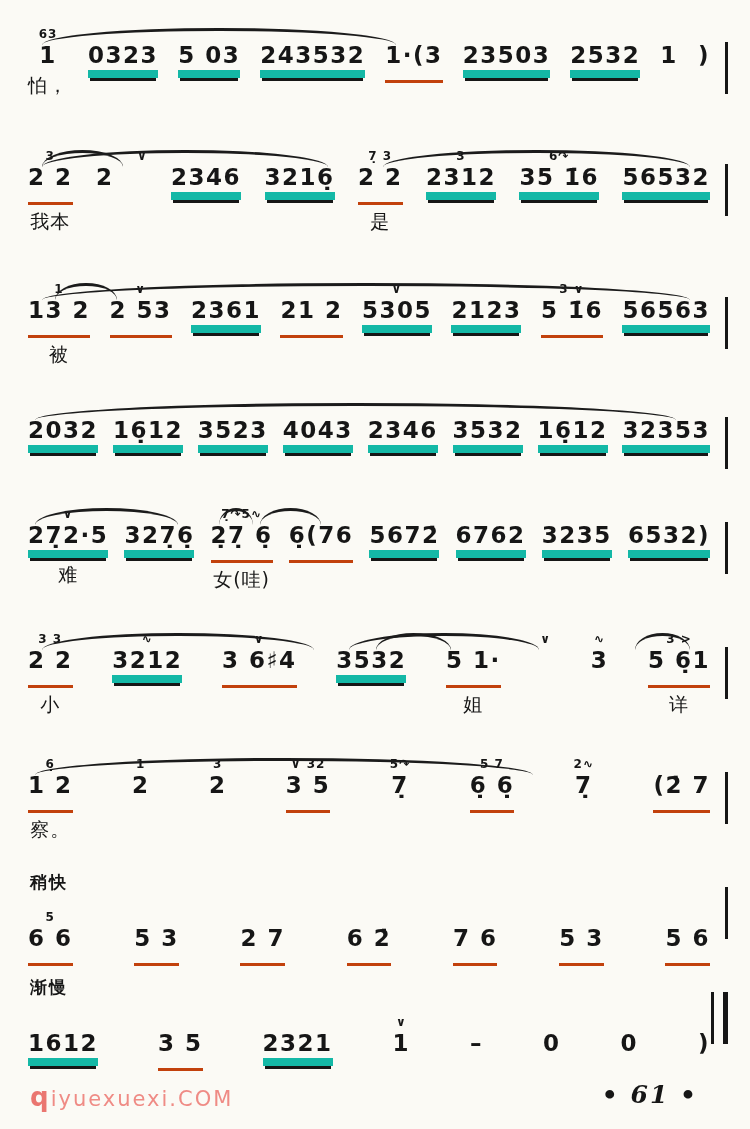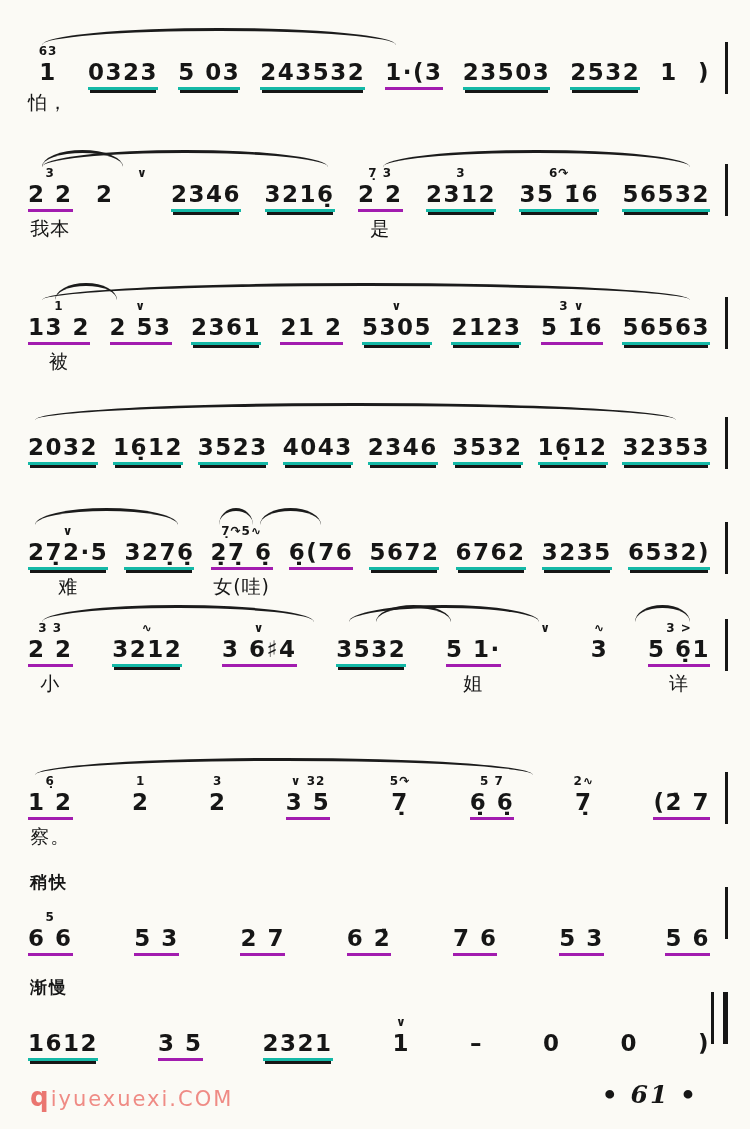--- a/index.html
+++ b/index.html
@@ -7,27 +7,27 @@
     width:750px;height:1129px;position:relative;overflow:hidden;
     background:#fbfaf5;color:#161616;
     font-family:"DejaVu Sans",sans-serif;
   }
   #score{position:absolute;inset:0}
   .system{position:absolute;left:28px;right:40px;height:116px}
   .tempo{position:absolute;top:0;left:2px;font-size:17px;font-weight:bold;letter-spacing:2px}
   .slurs{position:absolute;top:0;left:0;right:0;height:16px}
   .slur{position:absolute;top:2px;height:14px;border-top:3px solid #1b1b1b;
         border-radius:50% 50% 0 0 / 100% 100% 0 0}
-  .row{display:flex;justify-content:space-between;align-items:flex-start;margin-top:17px}
+  .row{display:flex;justify-content:space-between;align-items:flex-start;}
   .has-tempo .row{margin-top:38px}
   .group{display:flex;flex-direction:column;align-items:center}
   .orn{height:16px;line-height:16px;font-size:12px;font-weight:bold;letter-spacing:1px;white-space:pre}
   .main{font-size:23px;font-weight:bold;line-height:27px;letter-spacing:1.5px;white-space:pre}
-  .u1{border-bottom:3px solid #a21caf;padding-bottom:1px}
-  .u2{border-bottom:3px solid #14b8a6;box-shadow:0 5px 0 -2px #161616;padding-bottom:1px}
+  .u1{border-bottom:3px solid #c2410c;padding-bottom:11px}
+  .u2{border-bottom:8px solid #14b8a6;box-shadow:0 5px 0 -2px #161616;padding-bottom:1px}
   .lyric{height:30px;line-height:32px;font-size:19px;white-space:nowrap;letter-spacing:1px}
   .bar{position:absolute;right:-18px;top:16px;width:3px;height:52px;background:#161616}
   .bar.double{width:9px;background:none;border-left:3px solid #161616;border-right:5px solid #161616}
   .watermark{position:absolute;left:30px;top:1082px;color:#ef8b85;font-size:21px;letter-spacing:2px}
   .watermark .wq{font-weight:bold;font-size:26px;color:#ea7670}
   .pagenum{position:absolute;right:52px;top:1080px;font-size:25px;font-weight:bold;font-style:italic;
            font-family:"DejaVu Serif",serif;letter-spacing:2px}
 </style>
 </head>
 <body>
@@ -281,21 +281,21 @@
           <div class="lyric"></div>
         </div>
         <div class="group">
           <div class="orn"></div>
           <div class="main u2">6532)</div>
           <div class="lyric"></div>
         </div>
       </div>
       <div class="bar"></div>
     </div>
-    <div class="system" style="top: 603px;">
+    <div class="system" style="top: 631px;">
       <div class="slurs">
         <div class="slur" style="left: 2%; width: 40%;"></div>
         <div class="slur" style="left: 47%; width: 28%;"></div>
         <div class="slur" style="left: 51%; width: 11%;"></div>
         <div class="slur" style="left: 89%; width: 8%;"></div>
       </div>
       <div class="row">
         <div class="group">
           <div class="orn">3 3</div>
           <div class="main u1">2 2</div>

